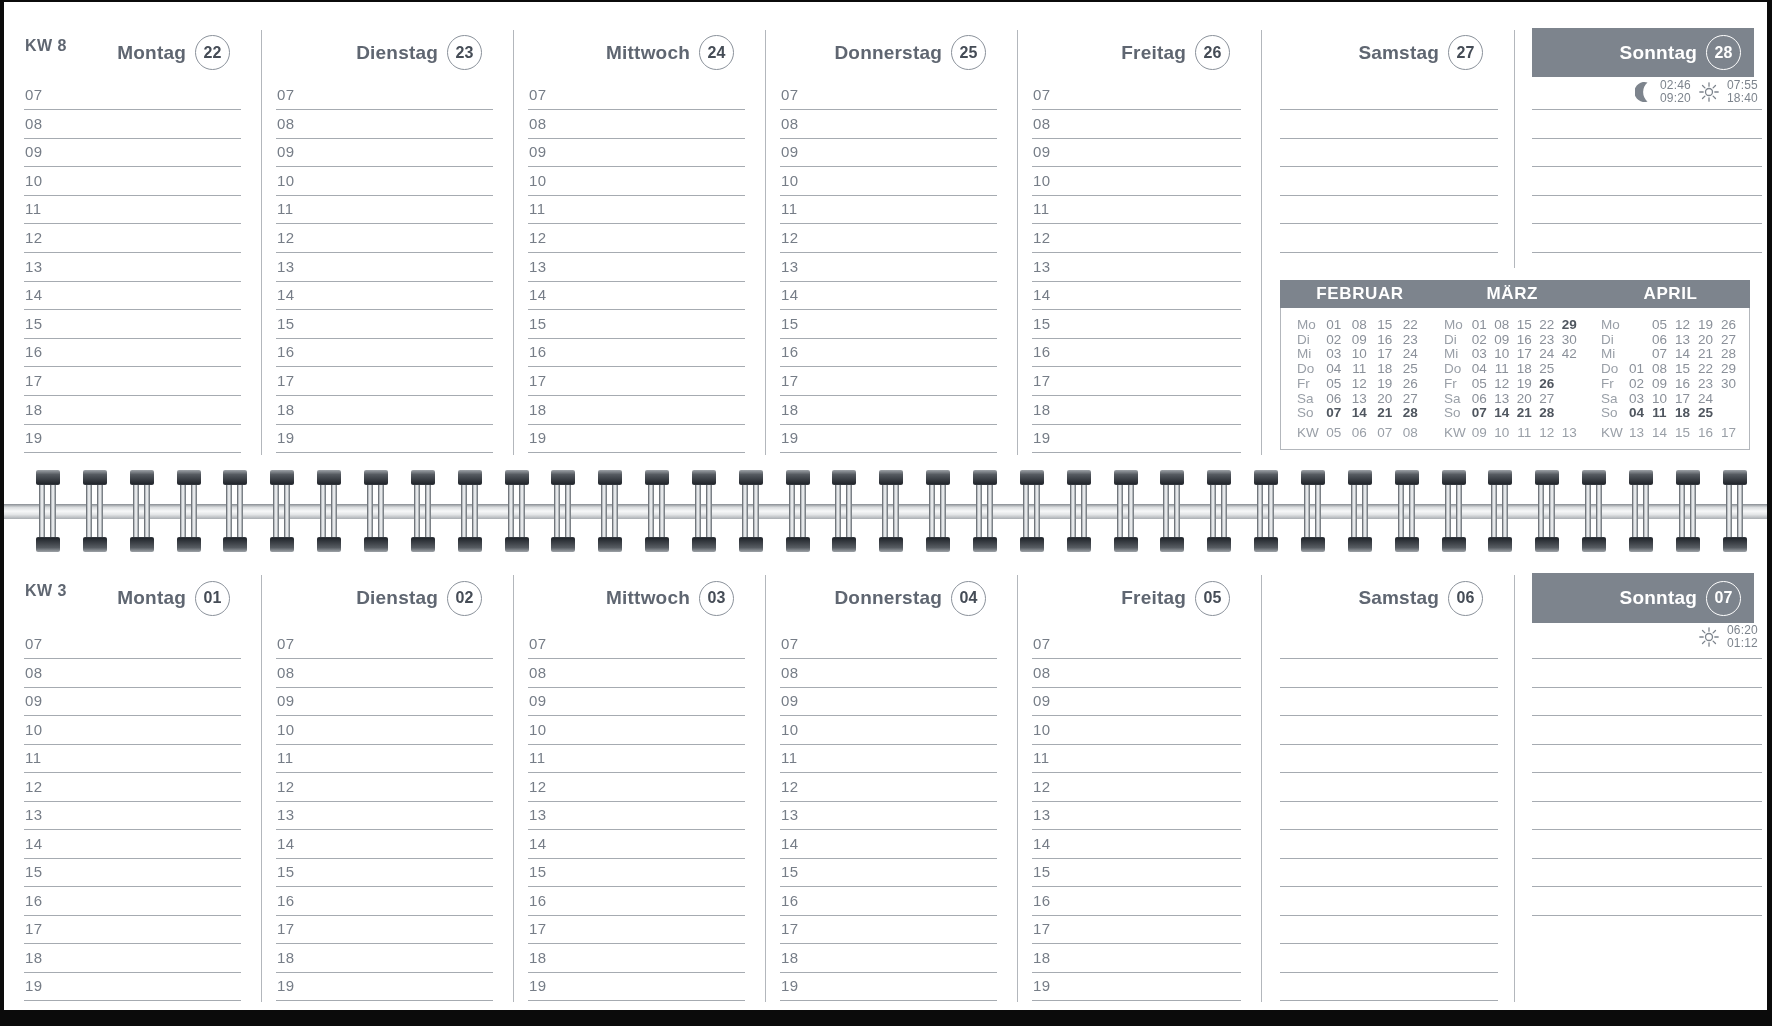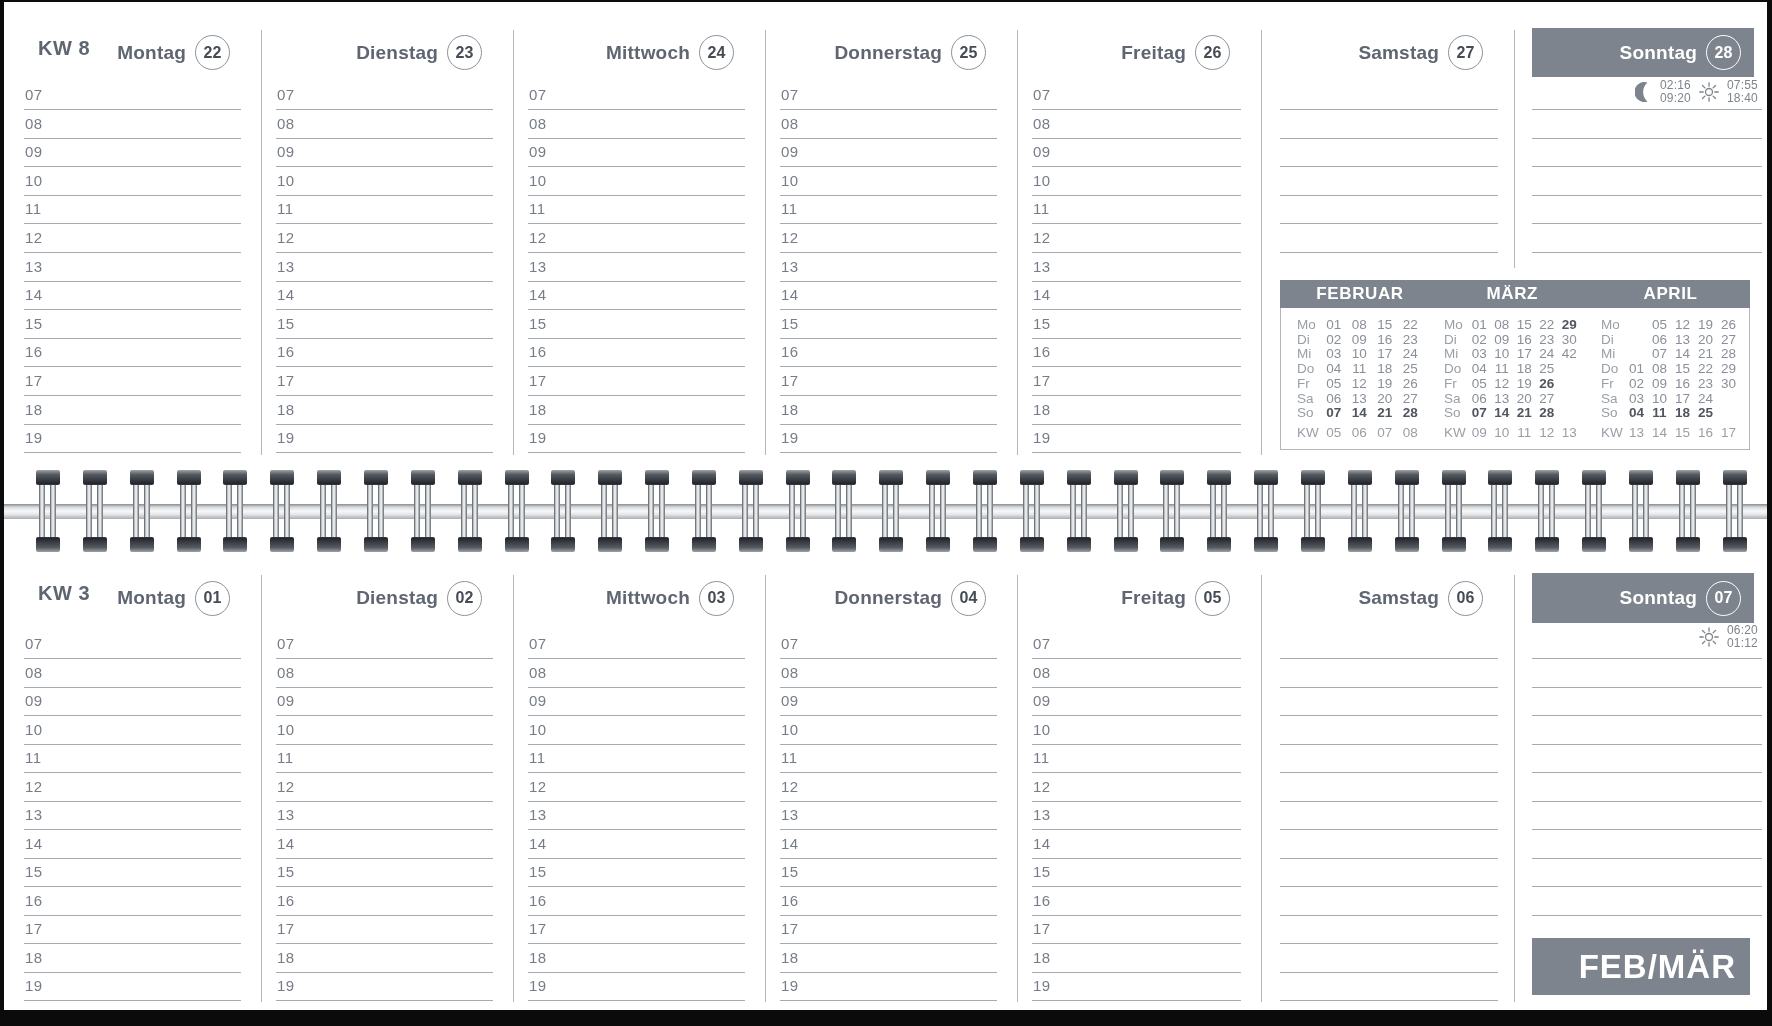--- a/index.html
+++ b/index.html
@@ -3,21 +3,21 @@
 <meta charset="utf-8">
 <style>
   html,body{margin:0;padding:0;background:#ffffff;}
   #planner{
     position:relative;width:1772px;height:1026px;background:#ffffff;
     overflow:hidden;font-family:"Liberation Sans",sans-serif;
   }
   .frame{position:absolute;background:#0b0b0b;z-index:50;}
   .hline{position:absolute;height:1px;background:#a6abb1;}
   .vsep{position:absolute;width:1px;background:#b3b7bc;}
-  .kw{position:absolute;left:38px;font-weight:bold;font-size:20px;color:#5f6671;letter-spacing:.5px;}
+  .kw{position:absolute;left:25px;font-weight:bold;font-size:16px;color:#5f6671;letter-spacing:.5px;}
   .kw.top{top:37px;}
   .kw.bottom{top:582px;}
   .hour-label{position:absolute;font-size:15px;line-height:15px;color:#767d87;letter-spacing:.4px;}
   .day-header{position:absolute;display:flex;align-items:center;justify-content:flex-end;gap:9px;box-sizing:border-box;}
   .day-name{font-weight:bold;font-size:19px;color:#5f6671;letter-spacing:.2px;}
   .day-circle{width:35px;height:35px;border:1.6px solid #8b929b;border-radius:50%;
     display:flex;align-items:center;justify-content:center;
     font-weight:bold;font-size:16px;color:#454c56;box-sizing:border-box;background:transparent;}
   .day-header.gray{background:#7d848d;padding-right:13px;}
   .day-header.gray .day-name{color:#ffffff;}
@@ -238,21 +238,21 @@
       <div class="hline" style="left: 1532px; top: 195px; width: 230px;"></div>
       <div class="hline" style="left: 1532px; top: 223px; width: 230px;"></div>
       <div class="hline" style="left: 1532px; top: 252px; width: 230px;"></div>
       <div class="suninfo" style="left: 1510px; width: 248px; top: 78px; height: 28px;">
         <span style="display: flex;">
           <svg width="18" height="22" viewBox="0 0 18 22">
             <path d="M12.5,1.5 A10,10 0 1,0 12.5,20.5 A12.5,12.5 0 0,1 12.5,1.5 Z" fill="#7d848d"></path>
           </svg>
         </span>
         <div class="times">
-          <div>02:16</div>
+          <div>02:46</div>
           <div>09:20</div>
         </div>
         <span style="display: flex;">
           <svg width="22" height="22" viewBox="0 0 22 22">
             <g stroke="#7d848d" stroke-width="1.3" fill="none" stroke-linecap="round">
               <circle cx="11" cy="11" r="3.5"></circle>
               <line x1="11" y1="1.8" x2="11" y2="5.2"></line>
               <line x1="11" y1="16.8" x2="11" y2="20.2"></line>
               <line x1="1.8" y1="11" x2="5.2" y2="11"></line>
               <line x1="16.8" y1="11" x2="20.2" y2="11"></line>
@@ -883,14 +883,13 @@
             </g>
           </svg>
         </span>
         <div class="times">
           <div>06:20</div>
           <div>01:12</div>
         </div>
       </div>
     </div>
 
-  <div class="month-badge">FEB/MÄR</div>
 </div>
 
 </body></html>

